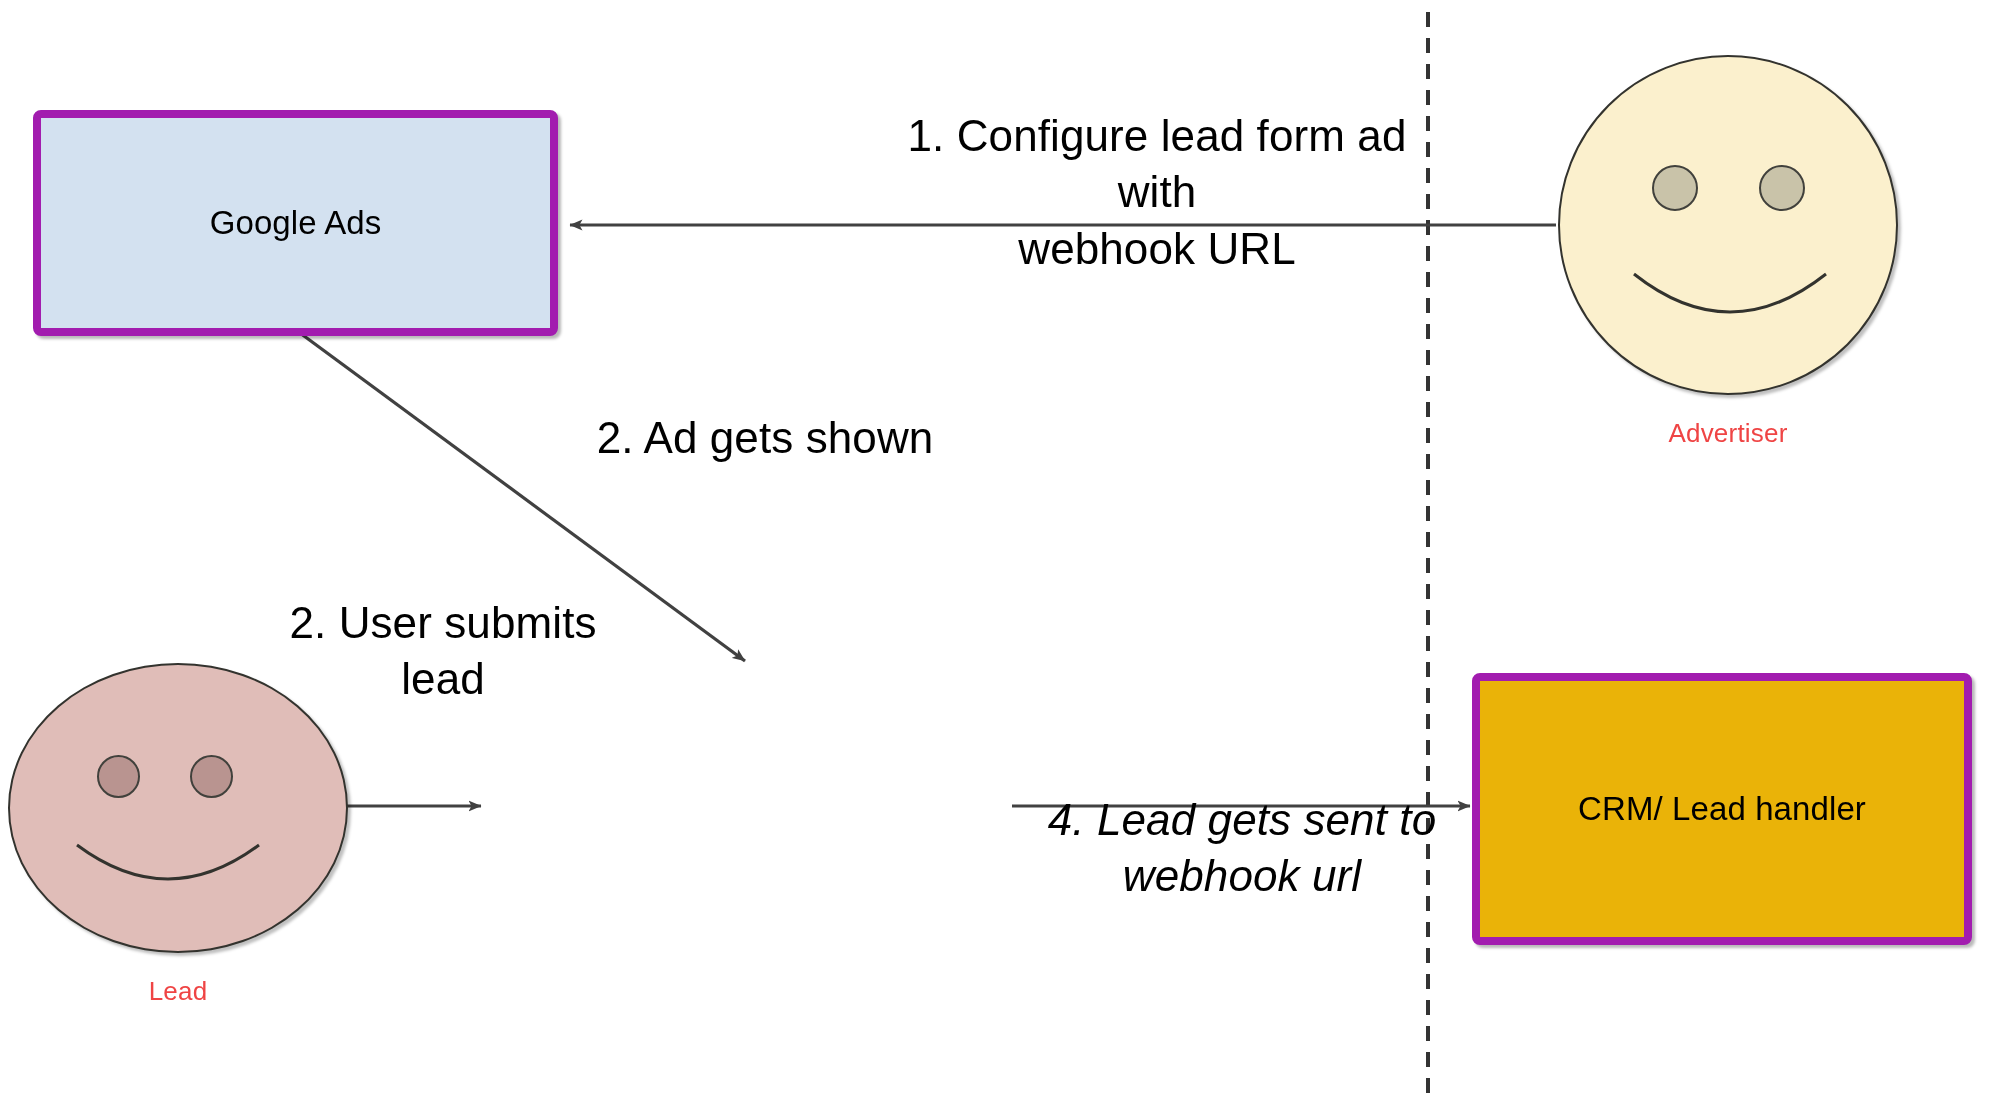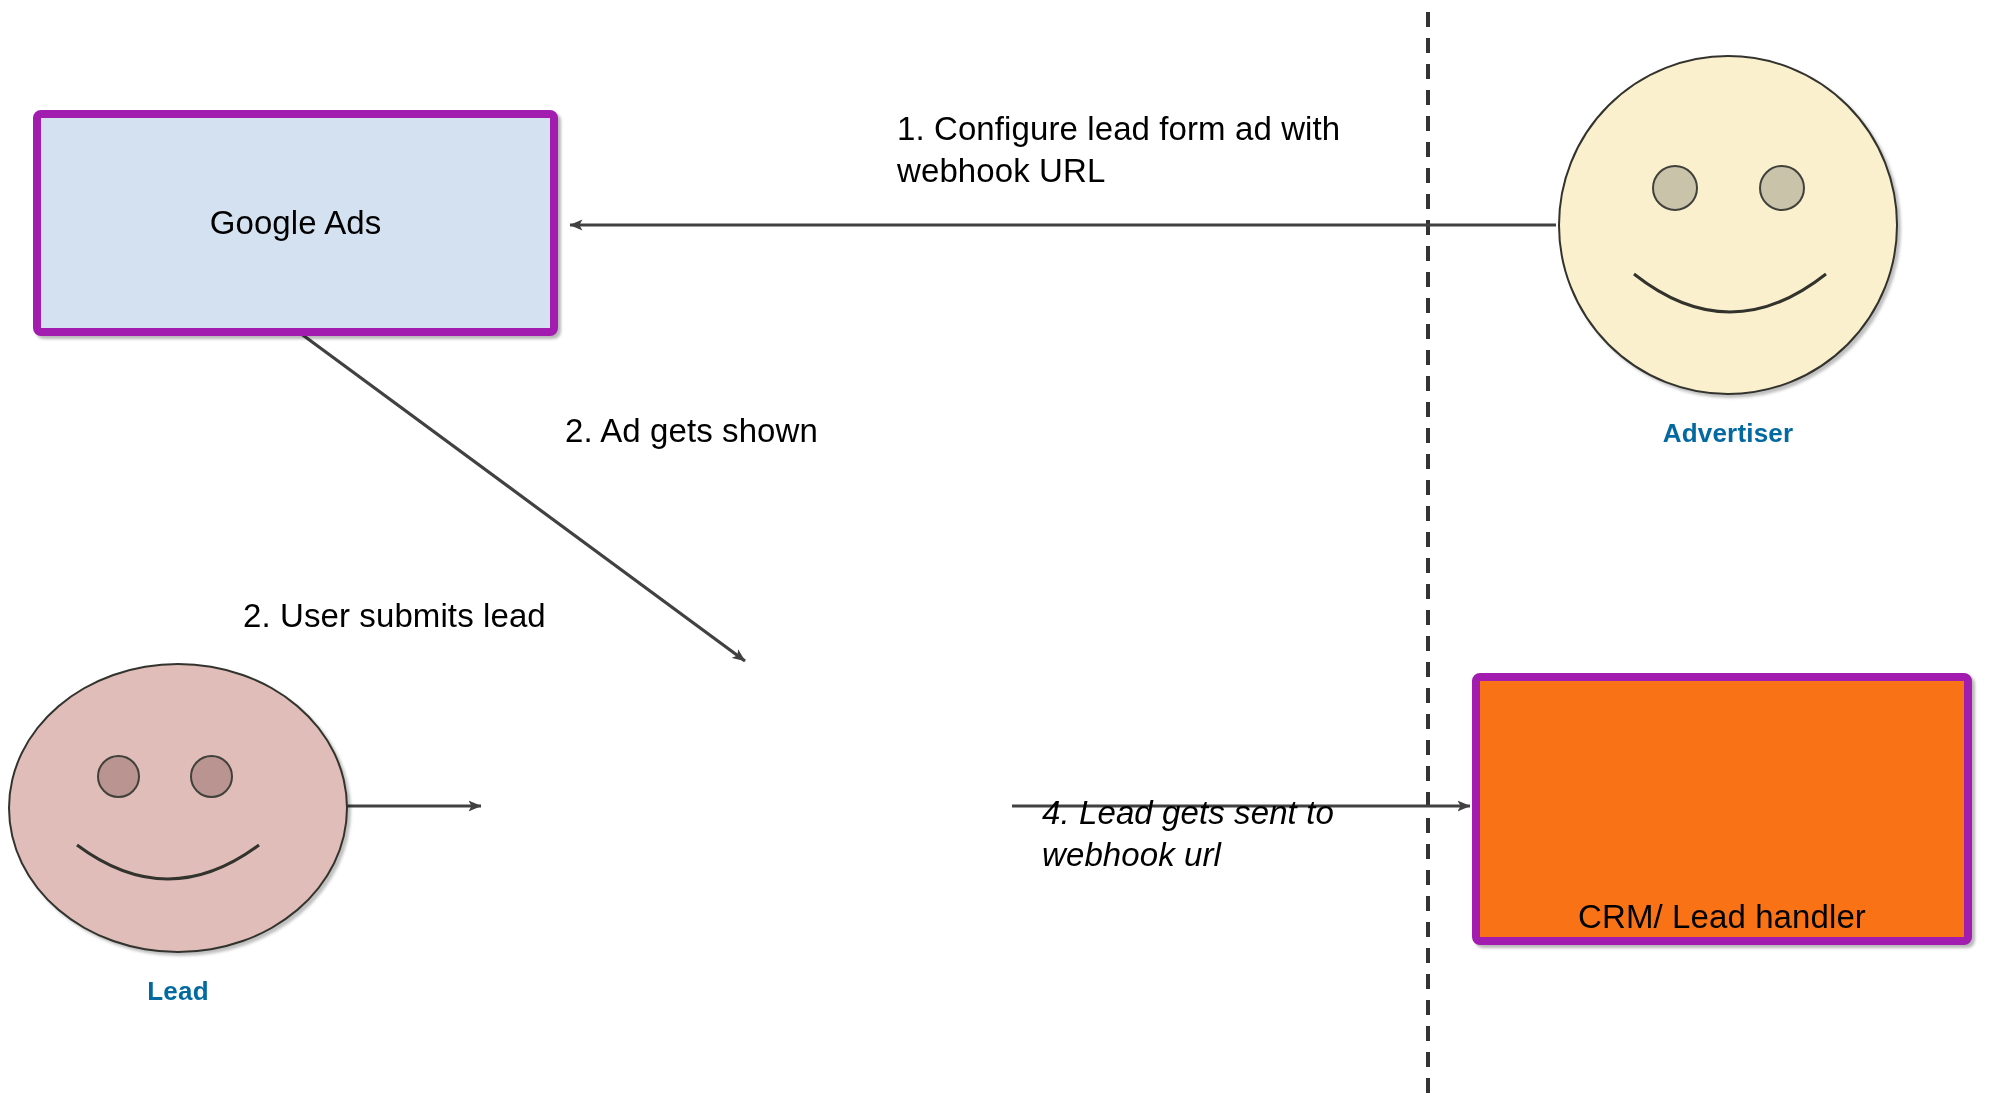--- a/index.html
+++ b/index.html
@@ -32,21 +32,21 @@
     box-sizing: border-box;
     border: 8px solid #a21caf;
     border-radius: 8px;
     display: flex;
     align-items: center;
     justify-content: center;
     text-align: center;
     box-shadow: 3px 3px 3px rgba(0,0,0,0.28);
   }
   .node-box.blue { background: #d3e1f0; }
-  .node-box.cream { background: #f97316; align-items: flex-end; }
+  .node-box.cream { background: #eab308; }
   .node-label {
     font-size: 33px;
     line-height: 1.18;
     color: #000000;
     letter-spacing: 0.1px;
     white-space: pre-line;
   }
   
   .actor {
     position: absolute;
@@ -58,41 +58,42 @@
     border-radius: 50%;
     border: 2px solid #33332e;
     box-sizing: border-box;
     box-shadow: 3px 3px 3px rgba(0,0,0,0.25);
   }
   .actor-name {
     position: absolute;
     width: 100%;
     text-align: center;
     font-size: 26px;
-    font-weight: bold;
-    color: #0369a1;
+    font-weight: normal;
+    color: #ef4444;
     letter-spacing: 0.2px;
   }
   .eye {
     position: absolute;
     border-radius: 50%;
     border: 2px solid #41413c;
     box-sizing: border-box;
   }
   .mouth {
     position: absolute;
   }
   
   .edge-label {
     position: absolute;
-    font-size: 33px;
+    font-size: 44px;
     line-height: 1.28;
     color: #000000;
     white-space: pre-line;
     letter-spacing: 0.1px;
+    text-align: center;
   }
 </style>
 </head>
 <body>
 
 <div id="canvas">
 
   <svg id="diagram-svg" viewBox="0 0 2004 1116">
     <defs>
       <marker id="arrow-end" markerWidth="14" markerHeight="12" refX="12.5" refY="6" orient="auto" markerUnits="userSpaceOnUse">

